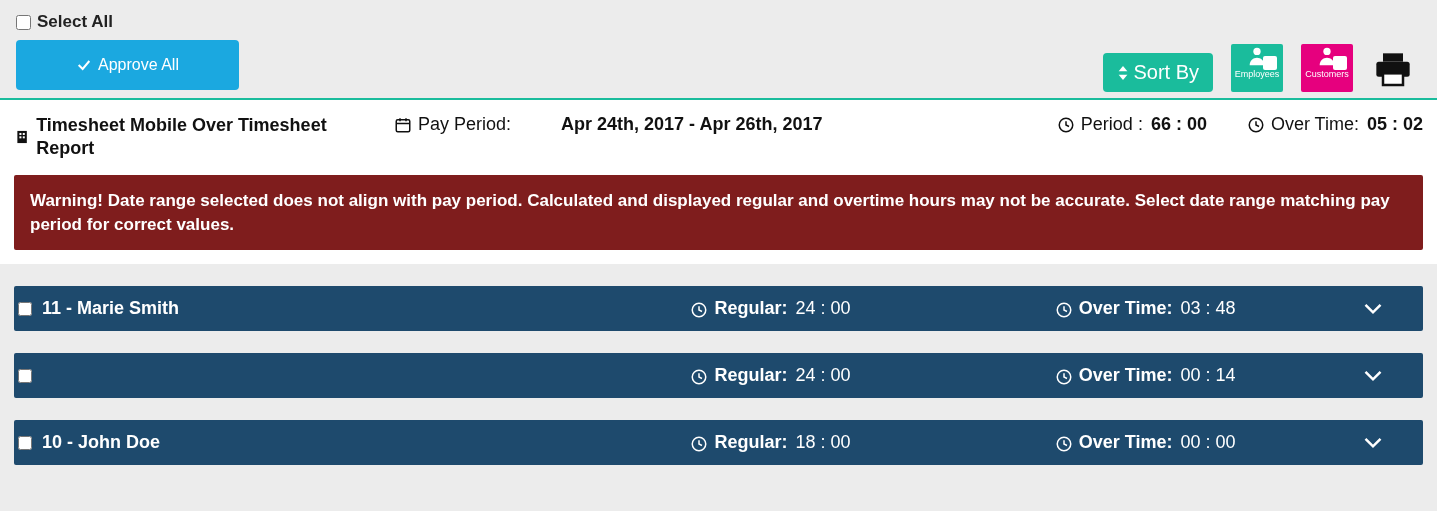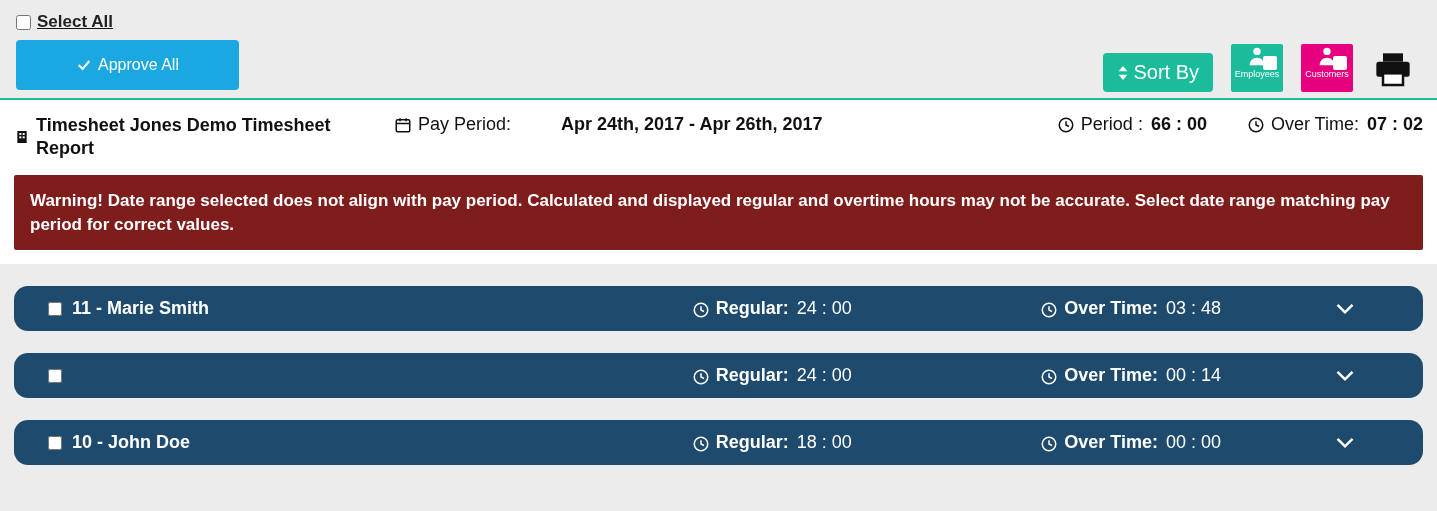--- a/index.html
+++ b/index.html
@@ -5,21 +5,20 @@
   * { box-sizing: border-box; margin: 0; padding: 0; }
   body {
     font-family: Arial, Helvetica, sans-serif;
     background: #ececec;
     width: 1437px;
     color: #111;
   }
   .top-controls {
     padding: 12px 16px 8px 16px;
     position: relative;
-    text-decoration: underline;
   }
   .select-all-row {
     display: flex;
     align-items: center;
     gap: 6px;
     font-size: 17px;
     font-weight: bold;
     color: #222;
     margin-bottom: 8px;
   }
@@ -136,22 +135,22 @@
   .rows-container {
     background: #ececec;
     padding: 22px 14px 40px 14px;
     display: flex;
     flex-direction: column;
     gap: 22px;
   }
   .emp-row {
     background: #1e4a6d;
     color: #fff;
-    border-radius: 14px;
-    padding: 12px 34px;
+    border-radius: 2px;
+    padding: 12px 4px;
     display: grid;
     grid-template-columns: 48% 26% 22% 4%;
     align-items: center;
     font-size: 18px;
     cursor: pointer;
   }
   .emp-name-cell {
     display: flex;
     align-items: center;
     gap: 10px;
@@ -235,21 +234,21 @@
 <div class="report-panel">
   <div class="summary-row">
     <div class="summary-item title">
       <svg class="icon-building" viewBox="0 0 24 24" fill="#111">
           <rect x="5" y="3" width="14" height="18"></rect>
           <rect x="8" y="6" width="3" height="3" fill="#fff"></rect>
           <rect x="13" y="6" width="3" height="3" fill="#fff"></rect>
           <rect x="8" y="11" width="3" height="3" fill="#fff"></rect>
           <rect x="13" y="11" width="3" height="3" fill="#fff"></rect>
         </svg>
-      <span>Timesheet Jones Demo Timesheet Report</span>
+      <span>Timesheet Mobile Over Timesheet Report</span>
     </div>
 
     <div class="summary-item payperiod">
       <svg class="icon-calendar" viewBox="0 0 24 24" fill="#111">
           <rect x="3" y="5" width="18" height="16" rx="2" fill="none" stroke="#111" stroke-width="2"></rect>
           <line x1="3" y1="10" x2="21" y2="10" stroke="#111" stroke-width="2"></line>
           <line x1="8" y1="3" x2="8" y2="7" stroke="#111" stroke-width="2"></line>
           <line x1="16" y1="3" x2="16" y2="7" stroke="#111" stroke-width="2"></line>
         </svg>
       <span class="pp-lbl">Pay Period:</span>
@@ -266,21 +265,21 @@
       <span class="lbl">Period :</span>
       <span class="val">66 : 00</span>
     </div>
 
     <div class="summary-item">
       <svg class="icon-clock" viewBox="0 0 24 24" fill="none" stroke="#111" stroke-width="2">
           <circle cx="12" cy="12" r="9"></circle>
           <polyline points="12 7 12 12 16 14"></polyline>
         </svg>
       <span class="lbl">Over Time:</span>
-      <span class="val">07 : 02</span>
+      <span class="val">05 : 02</span>
     </div>
   </div>
 
   <div class="warning-bar">
     <span>Warning! Date range selected does not align with pay period. Calculated and displayed regular and overtime hours may not be accurate. Select date range matching pay period for correct values.</span>
   </div>
 </div>
 
 <div class="rows-container">
 

